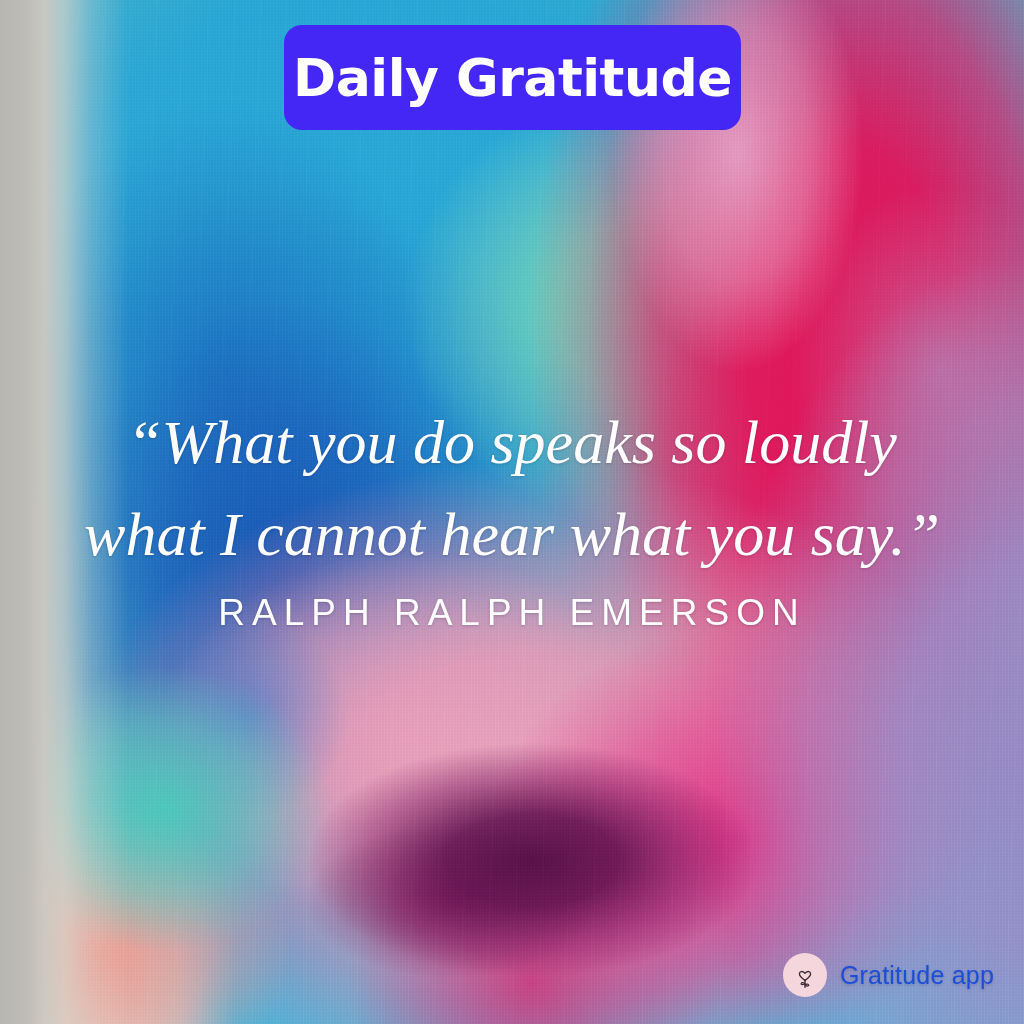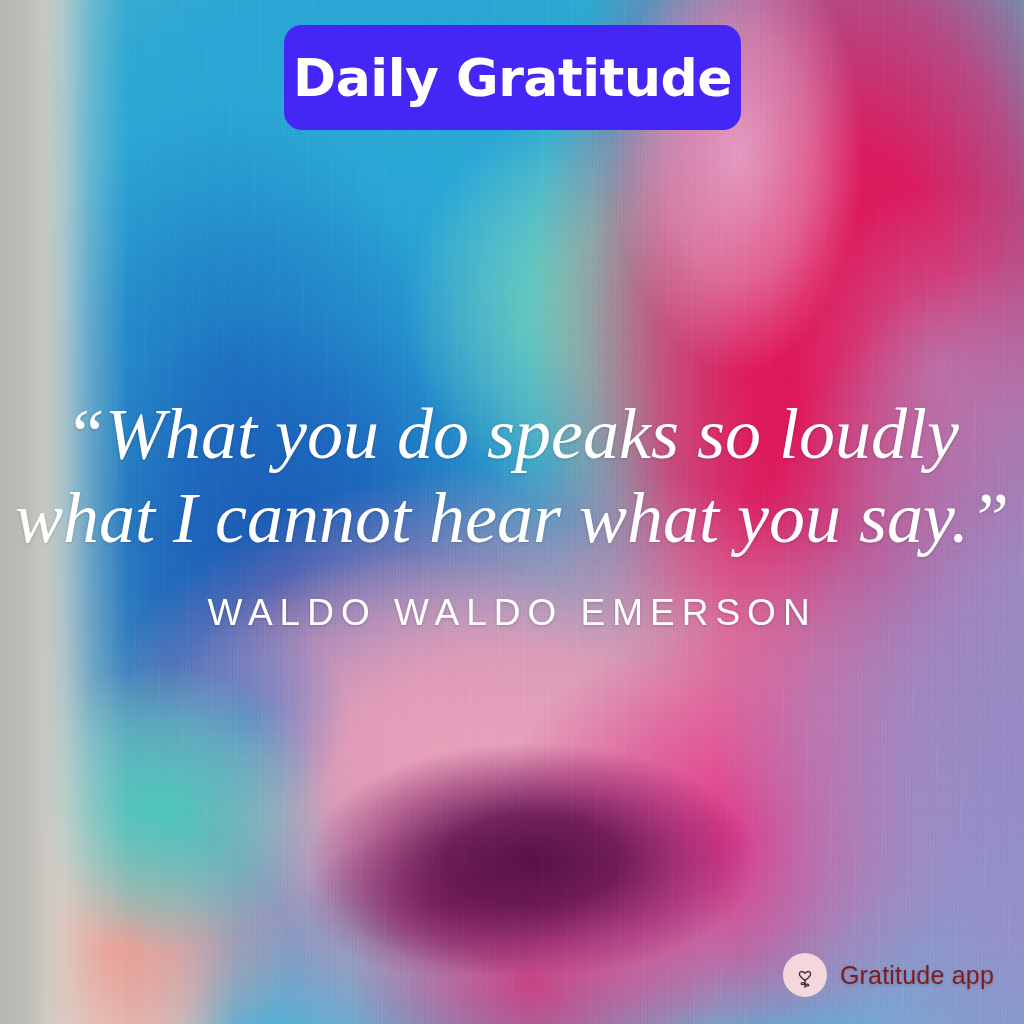--- a/index.html
+++ b/index.html
@@ -223,25 +223,26 @@
   #quote-block {
     position: absolute;
     left: 0;
     top: 392px;
     width: 1024px;
     text-align: center;
   }
   .quote-line {
     font-family: "Liberation Serif", "DejaVu Serif", serif;
     font-style: italic;
-    font-size: 72px;
+    font-size: 62px;
     line-height: 84px;
     color: #ffffff;
     white-space: nowrap;
     text-shadow: 0 1px 3px rgba(40,30,60,.22);
+    margin-top: 8px;
   }
 
   #attribution {
     position: absolute;
     left: 0;
     top: 592px;
     width: 1024px;
     text-align: center;
     font-family: "Liberation Sans", sans-serif;
     font-size: 37px;
@@ -264,21 +265,21 @@
     height: 44px;
     border-radius: 50%;
     background: #f6d6dd;
     display: flex;
     align-items: center;
     justify-content: center;
   }
   #watermark-label {
     font-family: "Liberation Sans", sans-serif;
     font-size: 25px;
-    color: #7f1d1d;
+    color: #1d4ed8;
     letter-spacing: .2px;
     text-shadow: 0 1px 3px rgba(40,30,60,.25);
   }
 </style>
 </head>
 <body>
 
 <div id="card">
 
   <div class="paint" id="bg-base"></div>
@@ -298,21 +299,21 @@
 
   <div id="title-badge" style="background: rgb(68, 38, 245);">
     <span id="title-badge-label">Daily Gratitude</span>
   </div>
 
   <div id="quote-block">
     <div class="quote-line">“What you do speaks so loudly</div>
     <div class="quote-line">what I cannot hear what you say.”</div>
   </div>
 
-  <div id="attribution">WALDO WALDO EMERSON</div>
+  <div id="attribution">RALPH RALPH EMERSON</div>
 
   <div id="watermark">
     <span id="watermark-logo" style="background: rgb(246, 214, 221);">
       <svg width="30" height="30" viewBox="0 0 30 30" aria-hidden="true">
         <path d="M15 13.2 C12.2 10.4 9.4 11.4 9.4 13.9 C9.4 16.2 12.0 18.1 15 20.4 C18.0 18.1 20.6 16.2 20.6 13.9 C20.6 11.4 17.8 10.4 15 13.2 Z" fill="none" stroke="#3b2b33" stroke-width="1.35" stroke-linejoin="round"></path>
         <path d="M15 20.4 L15 27.2" fill="none" stroke="#3b2b33" stroke-width="1.35" stroke-linecap="round"></path>
         <path d="M15 23.2 C12.6 22.0 11.2 22.6 11.0 24.0 C12.6 25.0 14.2 24.6 15 23.2 Z" fill="none" stroke="#3b2b33" stroke-width="1.2" stroke-linejoin="round"></path>
         <path d="M15 24.6 C17.2 23.6 18.6 24.2 18.8 25.5 C17.2 26.4 15.8 26.0 15 24.6 Z" fill="none" stroke="#3b2b33" stroke-width="1.2" stroke-linejoin="round"></path>
       </svg>
     </span>

